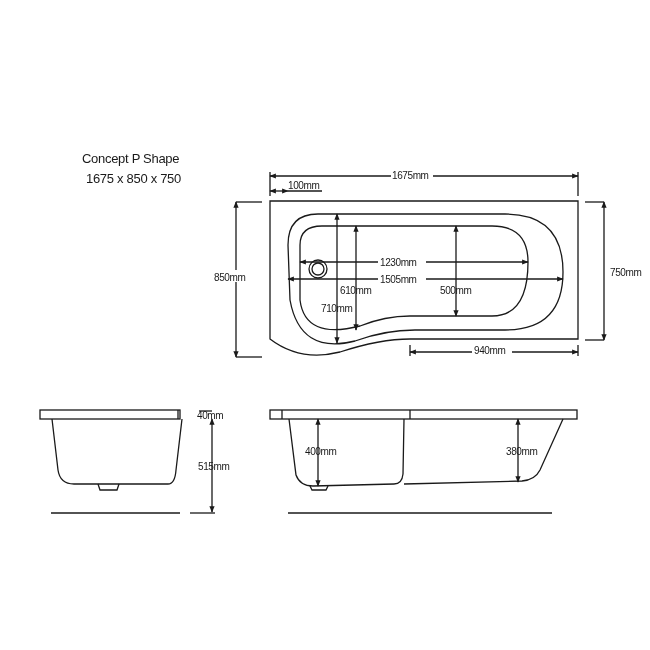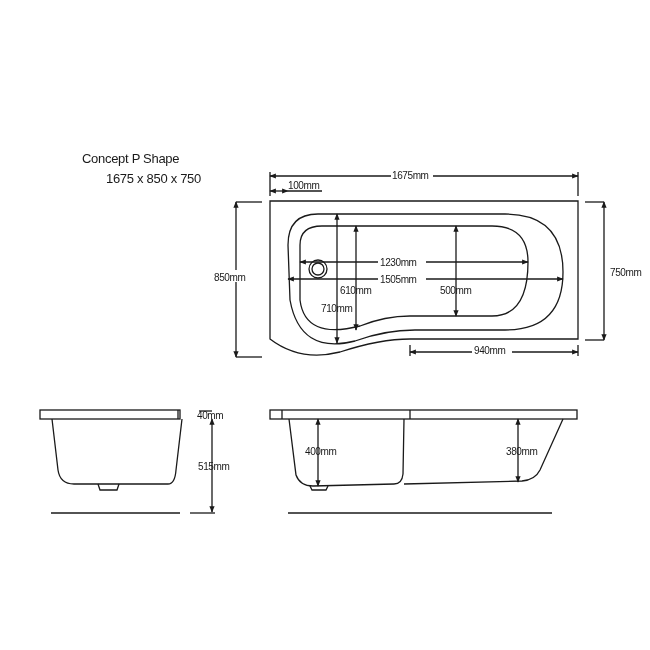--- a/index.html
+++ b/index.html
@@ -1,19 +1,19 @@
 <!DOCTYPE html>
 <html><head>
 <meta charset="utf-8">
 <style>
   html, body { margin:0; padding:0; background:#ffffff; }
   body { width:650px; height:650px; position:relative; overflow:hidden; font-family:"Liberation Sans", sans-serif; color:#1a1a1a; }
   .title { position:absolute; left:82px; font-size:13px; letter-spacing:-0.3px;text-align:center; }
   .t1 { top:151px; }
-  .t2 { top:171px; left:86px;margin-left:20px; }
+  .t2 { top:171px; left:86px; }
   svg { position:absolute; left:0; top:0; }
   svg text { font-family:"Liberation Sans", sans-serif; font-size:10px; fill:#1a1a1a; letter-spacing:-0.4px; }
 </style>
 </head>
 <body>
 
 <div class="title t1">Concept P Shape</div>
 <div class="title t2">1675 x 850 x 750</div>
 
 <svg width="650" height="650" viewBox="0 0 650 650">

